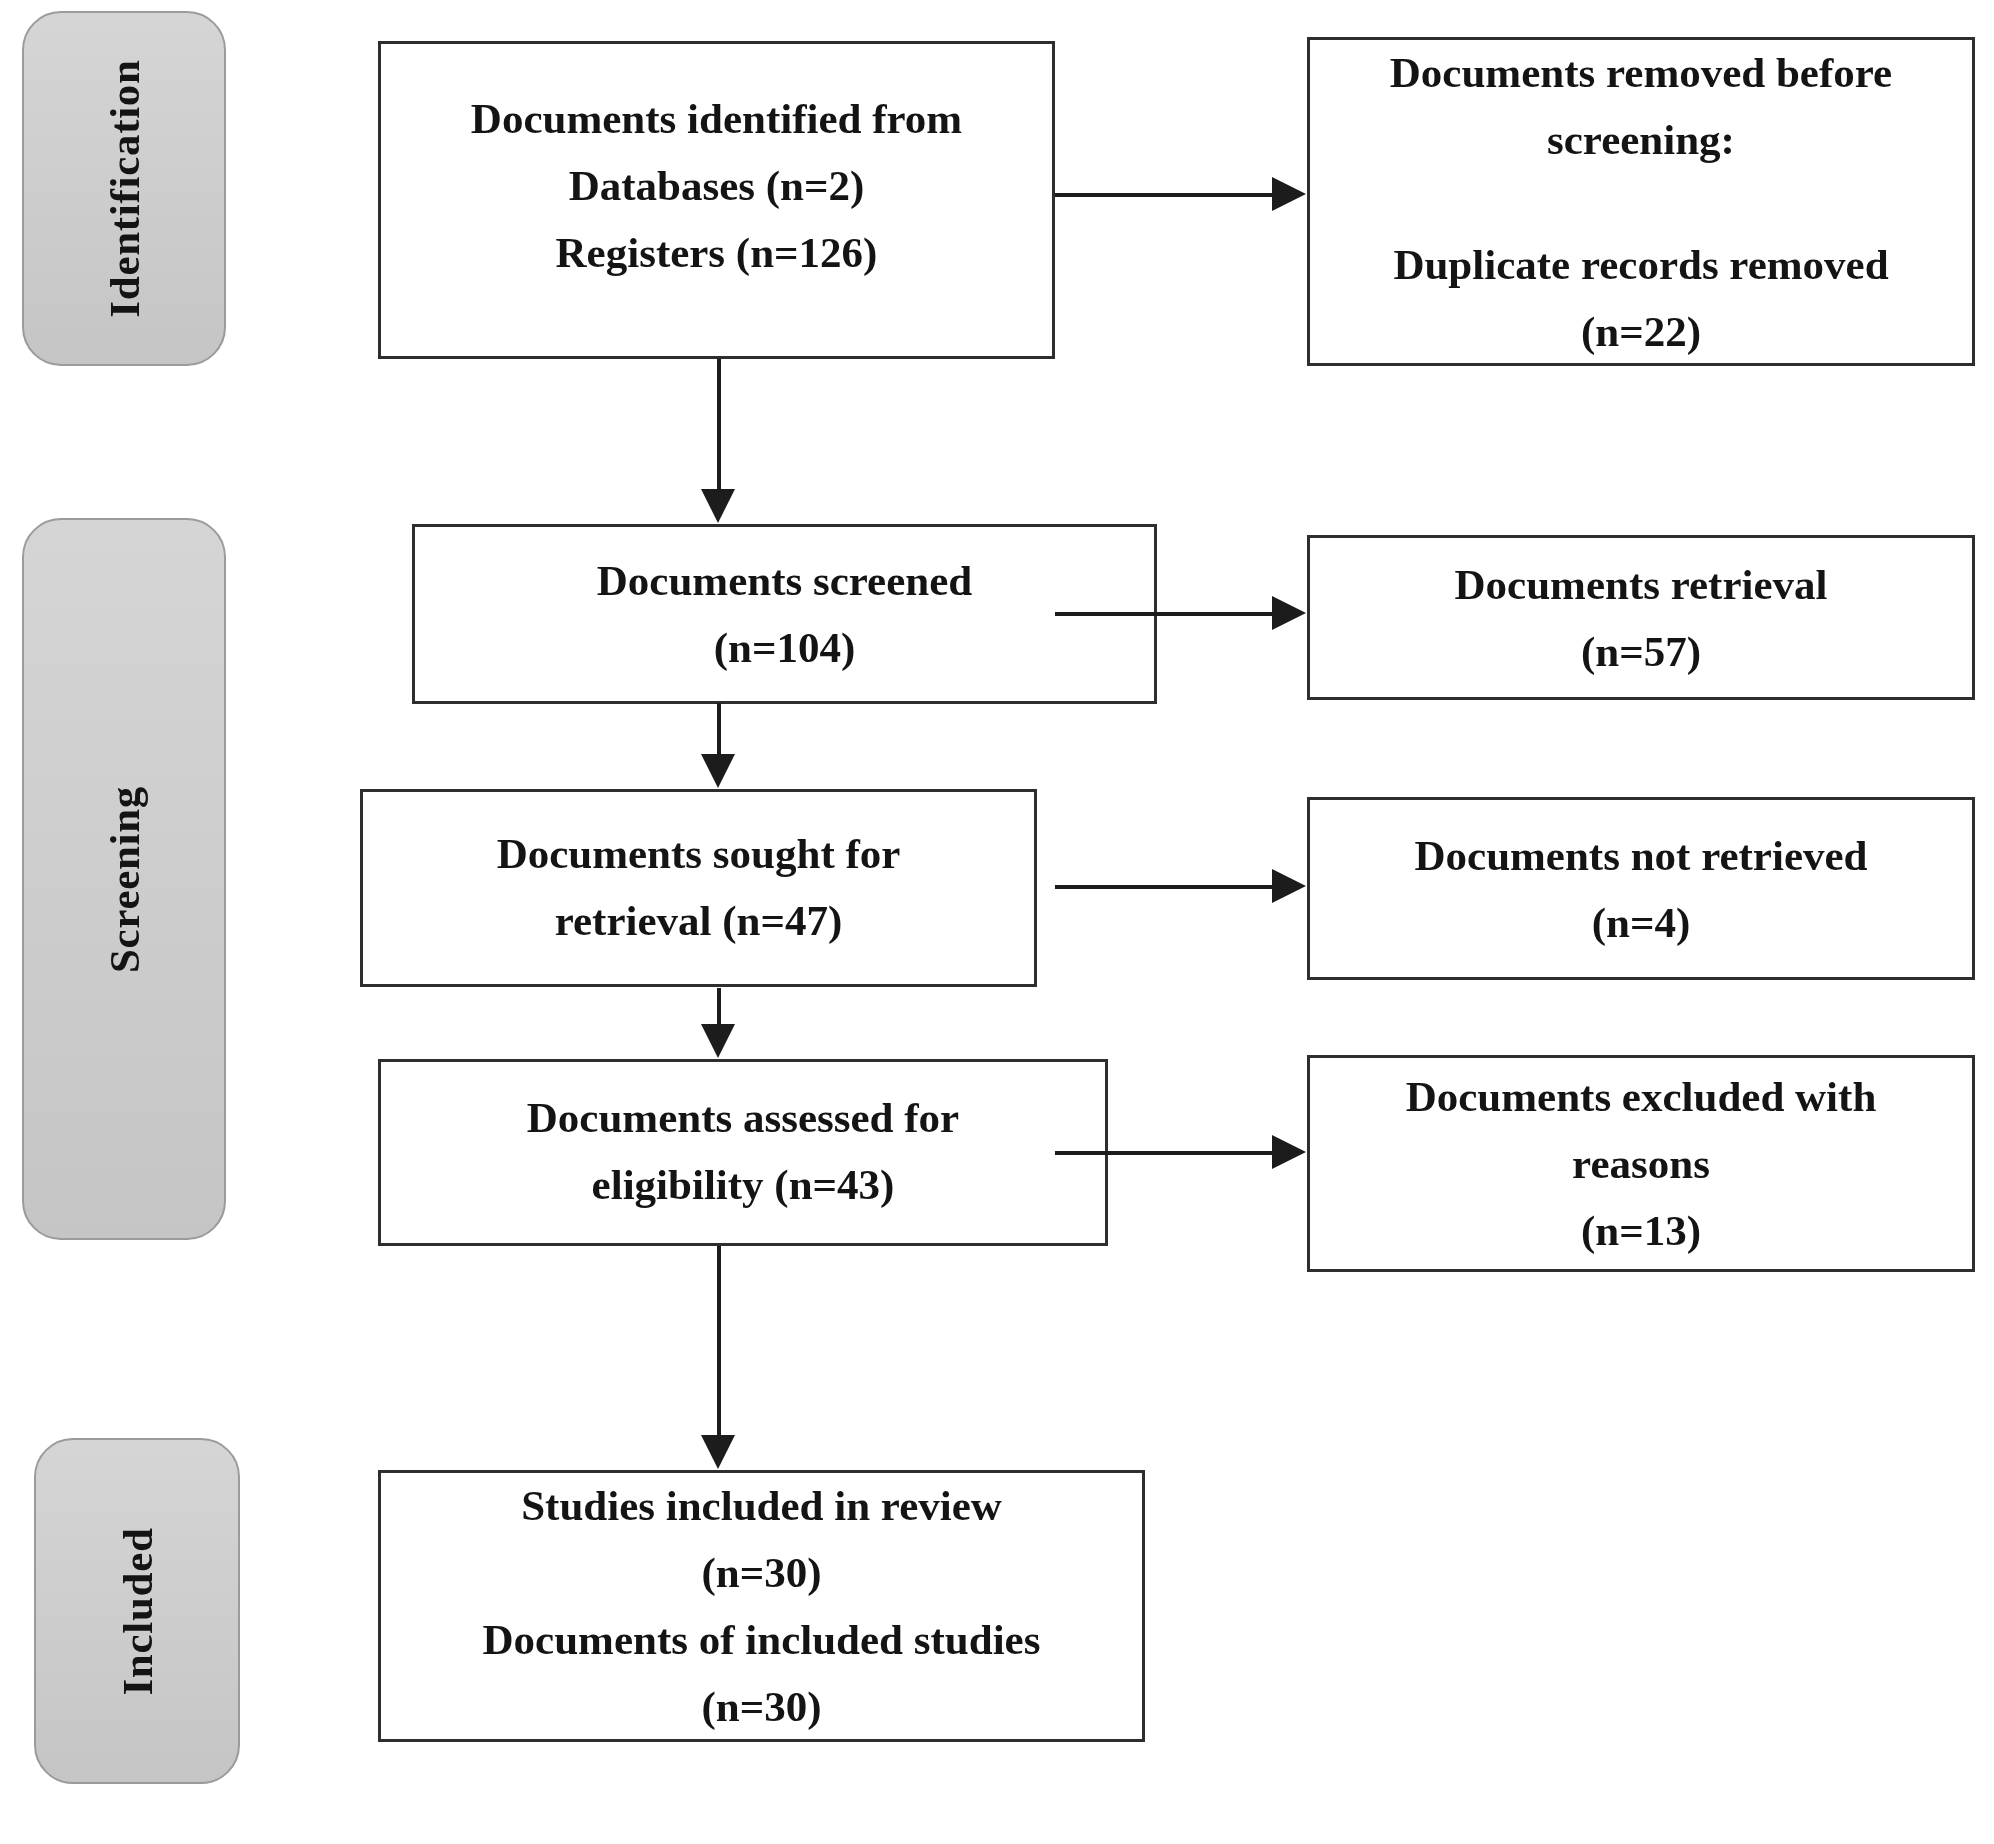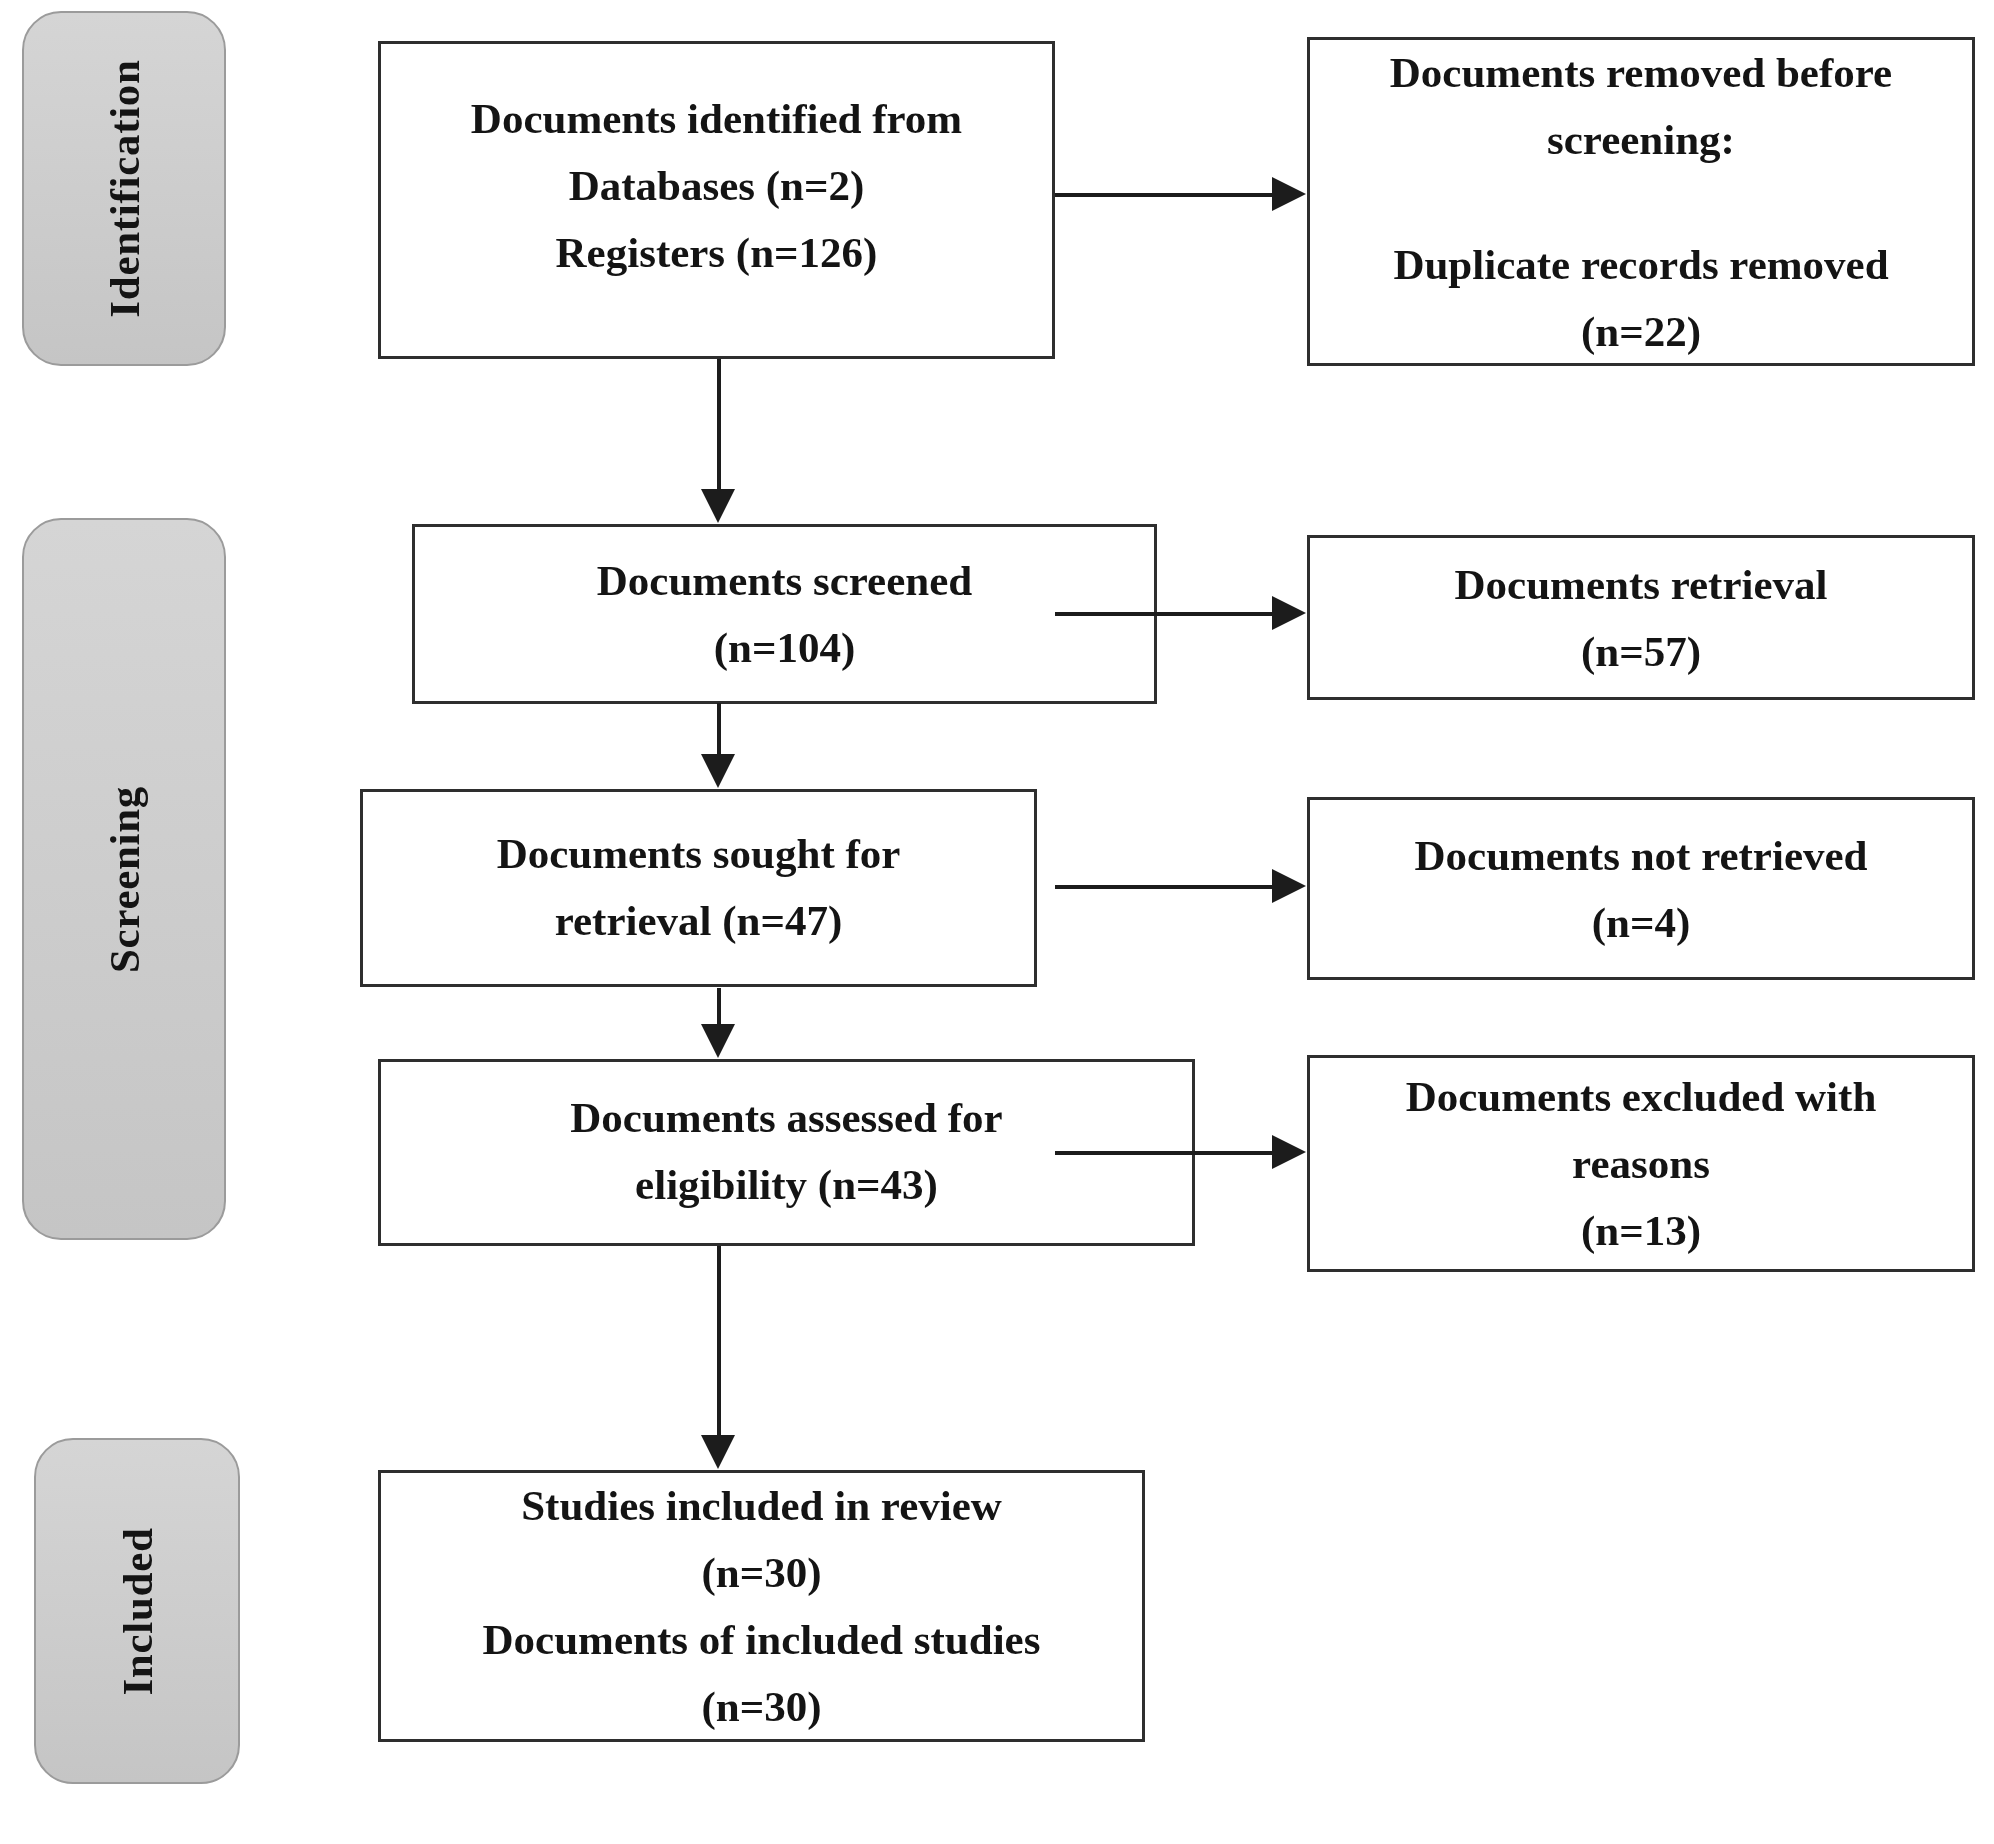--- a/index.html
+++ b/index.html
@@ -106,21 +106,21 @@
   <div class="box" style="left:378px; top:524px; width:745px; height:180px;margin-left:34px;">
     <span class="line">Documents screened</span>
     <span class="line">(n=104)</span>
   </div>
 
   <div class="box" style="left:360px; top:789px; width:677px; height:198px; justify-content:flex-start; padding-top:28.4px;">
     <span class="line">Documents sought for</span>
     <span class="line">retrieval (n=47)</span>
   </div>
 
-  <div class="box" style="left:378px; top:1059px; width:817px; height:187px; justify-content:flex-start; padding-top:22.4px;">
+  <div class="box" style="left:378px; top:1059px; width:730px; height:187px; justify-content:flex-start; padding-top:22.4px;">
     <span class="line">Documents assessed for</span>
     <span class="line">eligibility (n=43)</span>
   </div>
 
   <div class="box" style="left:378px; top:1470px; width:767px; height:272px;">
     <span class="line">Studies included in review</span>
     <span class="line">(n=30)</span>
     <span class="line">Documents of included studies</span>
     <span class="line">(n=30)</span>
   </div>

